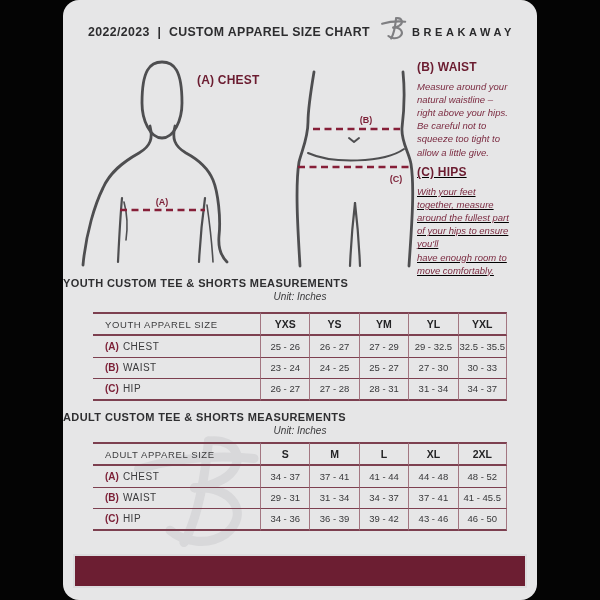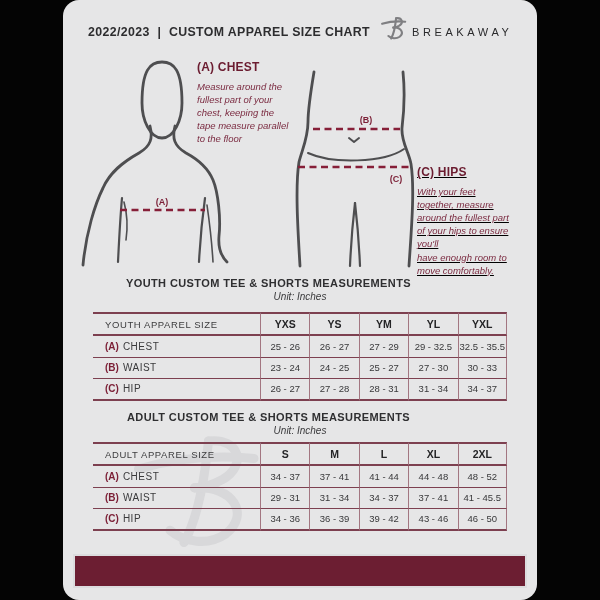--- a/index.html
+++ b/index.html
@@ -15,38 +15,38 @@
   .page *{box-sizing:border-box;}
   
   .title{
     position:absolute;left:25px;top:24px;
     font-size:13px;font-weight:bold;color:#2d2d2f;letter-spacing:.4px;
     white-space:pre;transform:scaleX(.95);transform-origin:left center;
   }
   .logo{position:absolute;left:317px;top:14px;}
   .brand{
     position:absolute;left:349px;top:26px;
-    font-size:11px;font-weight:normal;color:#2a2a2c;letter-spacing:3.6px;
+    font-size:11px;font-weight:bold;color:#2a2a2c;letter-spacing:3.6px;
   }
   
   .sec{position:absolute;width:120px;z-index:1;}
   .sec-h{font-size:12px;font-weight:bold;color:#6b1c30;margin:0 0 6px 0;letter-spacing:.2px;}
   .sec-b{
     font-size:9.5px;font-style:italic;color:#7b2b41;line-height:1.38;
     margin:0;white-space:pre-line;
   }
-  .sec-chest{left:134px;top:60px;}
+  .sec-chest{left:134px;top:73px;}
   .sec-waist{left:354px;top:60px;}
   .sec-hips{left:354px;top:165px;text-decoration:underline;}
   .fig{position:absolute;z-index:0;}
   .fig-torso{left:10px;top:58px;}
   .fig-lower{left:229px;top:62px;}
   
   .tbl-title{
-    position:absolute;left:0;width:411px;text-align:center;
+    position:absolute;left:0;width:411px;
     font-size:11px;font-weight:bold;color:#2f2f31;letter-spacing:.4px;z-index:1;
   }
   .tbl-unit{
     position:absolute;left:0;width:474px;text-align:center;
     font-size:10px;font-style:italic;color:#3a3a3c;z-index:1;
   }
   .mtable{
     position:absolute;left:30px;width:414px;z-index:1;
     display:grid;grid-template-columns:167px repeat(5,1fr);
     grid-template-rows:24px 21.5px 21.5px 21.5px;
@@ -112,25 +112,29 @@
       <path d="M 63 141 C 65 158 67 180 68 204" stroke-width="2.2"></path>
     </g>
     <path d="M 21 67 L 108 67" stroke="#861f38" stroke-width="2.4" stroke-dasharray="7 4.5" fill="none"></path>
     <text x="74" y="61" text-anchor="middle" font-size="9" font-weight="bold" fill="#7b1f36">(B)</text>
     <path d="M 6 105 L 119 105" stroke="#861f38" stroke-width="2.4" stroke-dasharray="7 4.5" fill="none"></path>
     <text x="104" y="120" text-anchor="middle" font-size="9" font-weight="bold" fill="#7b1f36">(C)</text>
   </svg>
 
   <div class="sec sec-chest">
     <h3 class="sec-h">(A) CHEST</h3>
-    <p class="sec-b">Measure around the
-fullest part of your
-chest, keeping the
-tape measure parallel
-to the floor</p>
+  </div>
+  <div class="sec sec-waist">
+    <h3 class="sec-h">(B) WAIST</h3>
+    <p class="sec-b">Measure around your
+natural waistline –
+right above your hips.
+Be careful not to
+squeeze too tight to
+allow a little give.</p>
   </div>
   <div class="sec sec-hips">
     <h3 class="sec-h">(C) HIPS</h3>
     <p class="sec-b">With your feet
 together, measure
 around the fullest part
 of your hips to ensure
 you'll
 have enough room to
 move comfortably.</p>

